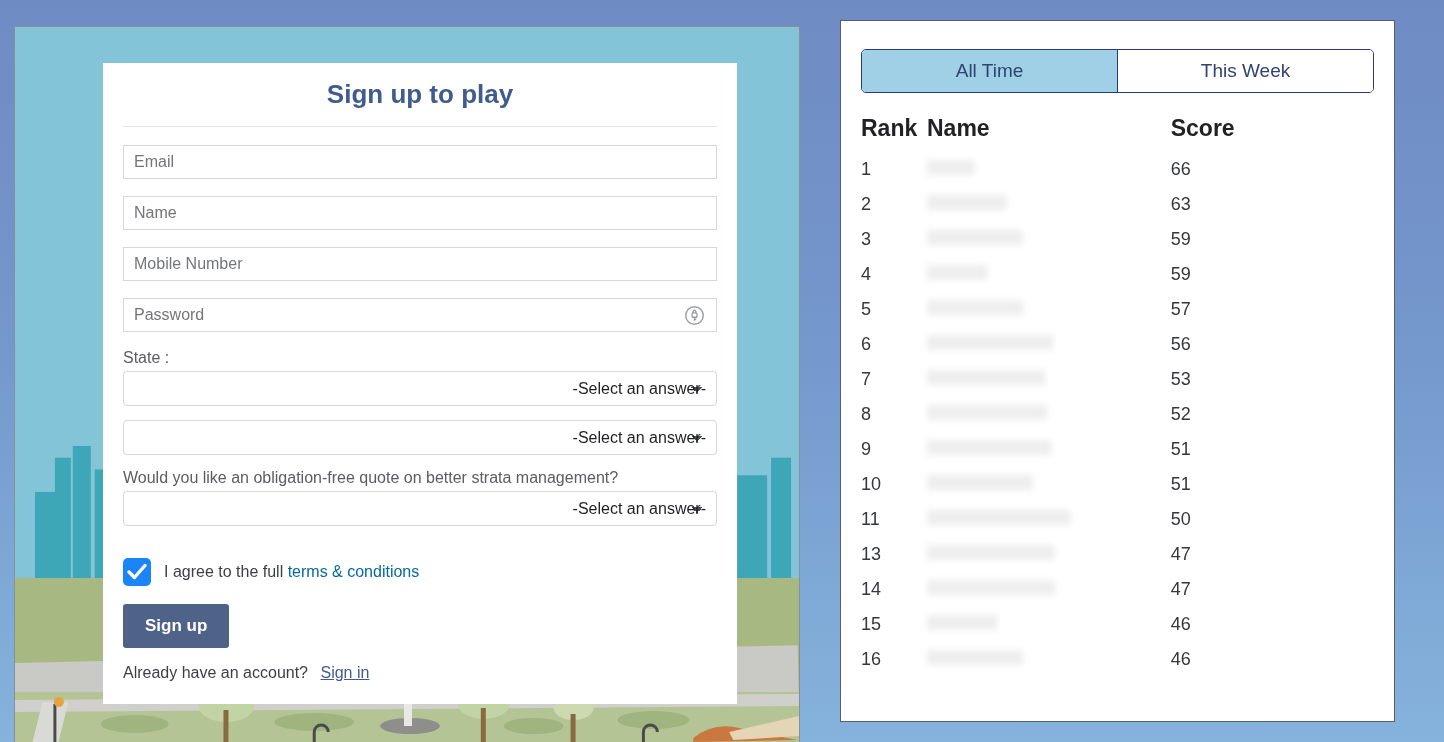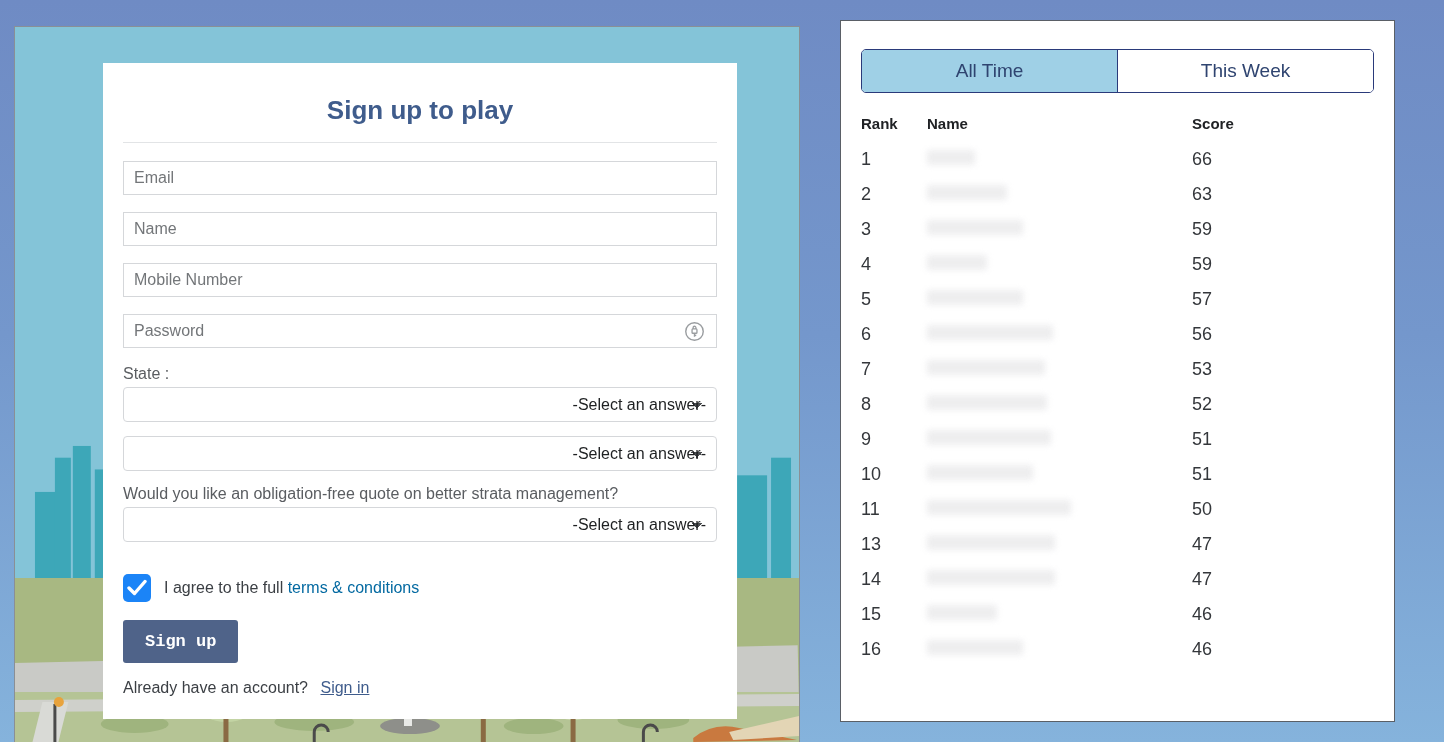--- a/index.html
+++ b/index.html
@@ -63,21 +63,21 @@
     width: 100%; height: 50px;
     background: #b5c495;
   }
 
   
   .signup-card {
     position: absolute;
     left: 88px; top: 36px;
     width: 634px;
     background: #ffffff;
-    padding: 24px 20px 22px 20px;
+    padding: 8px 20px 22px 20px;
   }
   .card-title {
     margin: 0;
     text-align: center;
     font-size: 26px;
     font-weight: bold;
     color: #3f5c8c;
     padding: 8px 0 16px 0;
   }
   .card-divider {
@@ -164,21 +164,21 @@
   }
 
   .signup-btn {
     display: inline-block;
     background: #4f6389;
     color: #ffffff;
     border: none;
     border-radius: 3px;
     font-size: 17px;
     font-weight: bold;
-    font-family: Liberation Mono, monospace;
+    font-family: Liberation Sans, sans-serif;
     padding: 12px 22px;
     cursor: pointer;
     margin-bottom: 16px;
   }
 
   .signin-row {
     font-size: 16px;
     color: #3b3f44;
   }
   .signin-link {
@@ -217,21 +217,21 @@
   }
   .tab:last-child { border-right: none; }
   .tab.active { background: #9fd0e6; }
 
   .board-table {
     width: 100%;
     margin-top: 22px;
     border-collapse: collapse;
   }
   .board-table th {
-    font-size: 15px;
+    font-size: 23px;
     font-weight: bold;
     color: #202225;
     text-align: left;
     padding: 0 0 10px 0;
   }
   .board-table td {
     font-size: 18px;
     color: #34373b;
     padding: 7px 0;
     vertical-align: middle;

